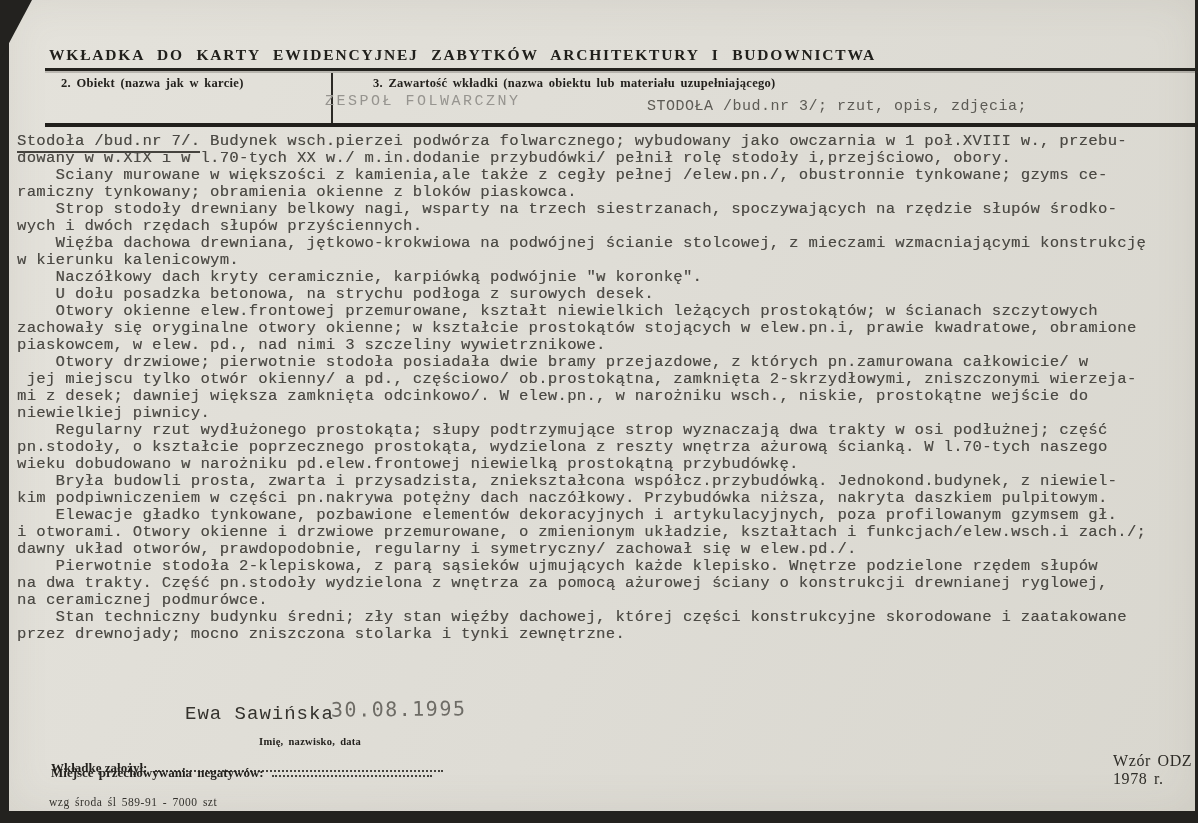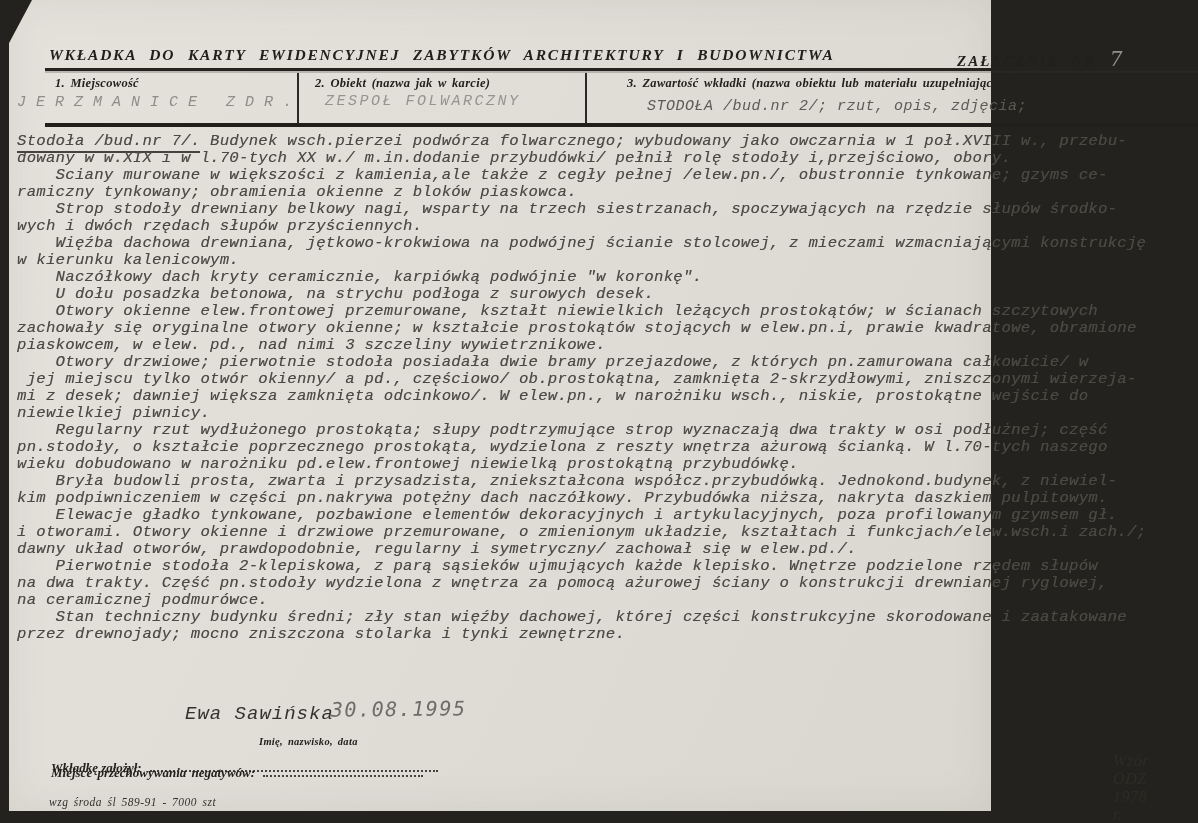--- a/index.html
+++ b/index.html
@@ -11,25 +11,24 @@
     height: 823px;
     position: relative;
     background: #23221f;
     overflow: hidden;
     font-family: "Liberation Serif", serif;
   }
   .paper {
     position: absolute;
     left: 9px;
     top: 0;
-    width: 982px;
+    width: 1186px;
     height: 811px;
     background: linear-gradient(115deg, #e4e2db 0%, #dedcd5 55%, #d9d7cf 100%);
     box-shadow: inset 0 0 40px rgba(120,115,100,0.12);
-    font-style: italic;
   }
   .corner-wedge-tl {
     position: absolute;
     left: 0;
     top: 0;
     width: 32px;
     height: 60px;
     background: #23221f;
     clip-path: polygon(0 0, 100% 0, 0 100%);
   }
@@ -218,37 +217,32 @@
     word-spacing: 2px;
     color: #33312c;
   }
 </style>
 </head>
 <body>
 
 <div class="paper">
 
   <div class="doc-title">WKŁADKA DO KARTY EWIDENCYJNEJ ZABYTKÓW ARCHITEKTURY I BUDOWNICTWA</div>
-  <div class="attachment"><span>ZAŁĄCZNIK NR</span><span class="number">7</span></div>
   <div class="title-rule"></div>
 
   <div class="header-table">
-    <div class="cell c1">
-      <span>1. Miejscowość</span>
-    </div>
     <div class="cell c2">
       <span>2. Obiekt (nazwa jak w karcie)</span>
     </div>
     <div class="cell c3">
       <span>3. Zawartość wkładki (nazwa obiektu lub materiału uzupełniającego)</span>
     </div>
   </div>
-  <div class="typed typed-city">JERZMANICE ZDR.</div>
   <div class="typed typed-object">ZESPOŁ FOLWARCZNY</div>
-  <div class="typed typed-content">STODOŁA /bud.nr 2/; rzut, opis, zdjęcia;</div>
+  <div class="typed typed-content">STODOŁA /bud.nr 3/; rzut, opis, zdjęcia;</div>
 
   <div class="body-text"><span class="underlined">Stodoła /bud.nr 7/.</span><span> Budynek wsch.pierzei podwórza folwarcznego; wybudowany jako owczarnia w 1 poł.XVIII w., przebu-
 dowany w w.XIX i w l.70-tych XX w./ m.in.dodanie przybudówki/ pełnił rolę stodoły i,przejściowo, obory.
     Sciany murowane w większości z kamienia,ale także z cegły pełnej /elew.pn./, obustronnie tynkowane; gzyms ce-
 ramiczny tynkowany; obramienia okienne z bloków piaskowca.
     Strop stodoły drewniany belkowy nagi, wsparty na trzech siestrzanach, spoczywających na rzędzie słupów środko-
 wych i dwóch rzędach słupów przyściennych.
     Więźba dachowa drewniana, jętkowo-krokwiowa na podwójnej ścianie stolcowej, z mieczami wzmacniającymi konstrukcję
 w kierunku kalenicowym.
     Naczółkowy dach kryty ceramicznie, karpiówką podwójnie "w koronkę".

